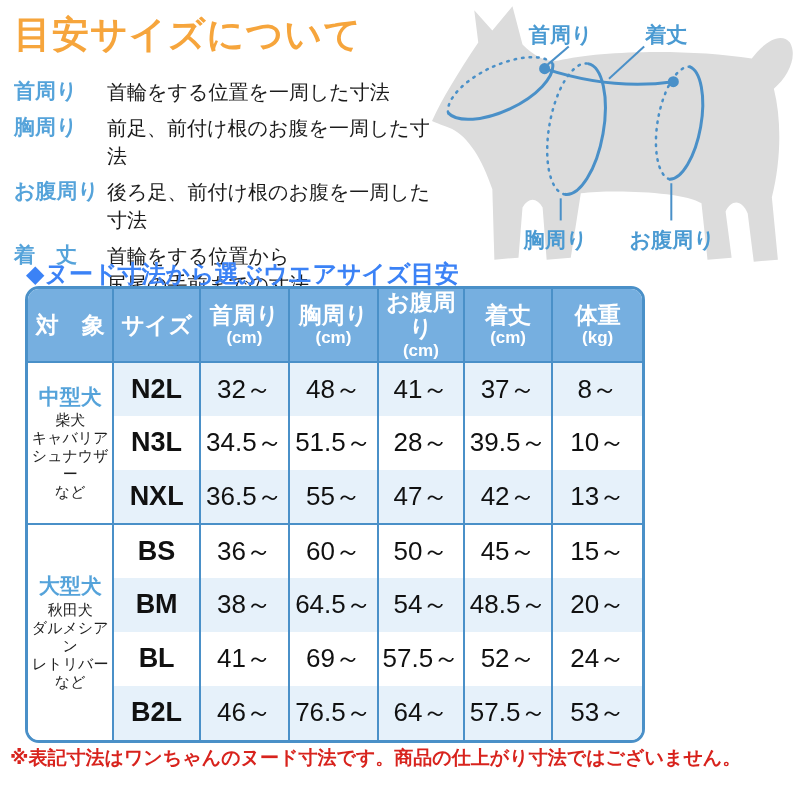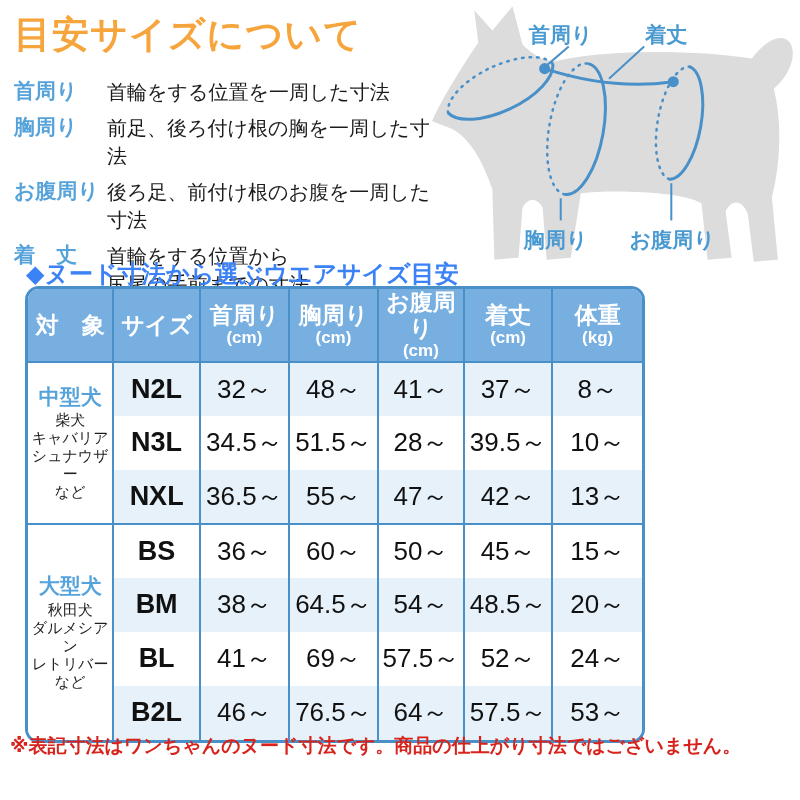--- a/index.html
+++ b/index.html
@@ -63,39 +63,39 @@
   }
   .subject-breeds {
     color:#1e1e1e; font-size:15px; line-height:1.2; white-space:pre-line;
   }
   td.size { font-weight:bold; font-size:27px; }
   td.val  { font-size:26px; }
 
   
   .notes { position:absolute; left:10px; top:733px; width:786px; }
   .notes p {
-    margin:0 0 5px 0; color:#d8231d; font-weight:bold; font-size:19px; line-height:1.35;
+    margin:12px 0 5px 0; color:#d8231d; font-weight:bold; font-size:19px; line-height:1.35;
     white-space:nowrap;
   }
 </style>
 </head>
 <body>
 
 <div class="page">
 
   <h1 class="title">目安サイズについて</h1>
 
   <div class="legend">
     <div class="legend-row">
       <span class="legend-term">首周り</span>
       <span class="legend-desc">首輪をする位置を一周した寸法</span>
     </div>
     <div class="legend-row">
       <span class="legend-term">胸周り</span>
-      <span class="legend-desc">前足、後ろ付け根の胸を一周した寸法</span>
+      <span class="legend-desc">前足、前付け根のお腹を一周した寸法</span>
     </div>
     <div class="legend-row">
       <span class="legend-term">お腹周り</span>
       <span class="legend-desc">後ろ足、前付け根のお腹を一周した寸法</span>
     </div>
     <div class="legend-row">
       <span class="legend-term">着　丈</span>
       <span class="legend-desc">首輪をする位置から
 尻尾の手前までの寸法</span>
     </div>

